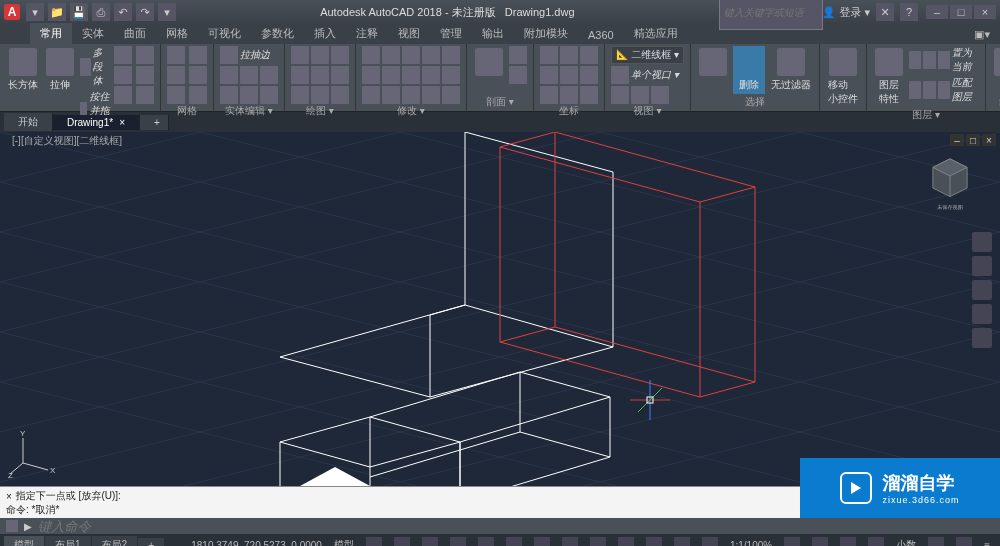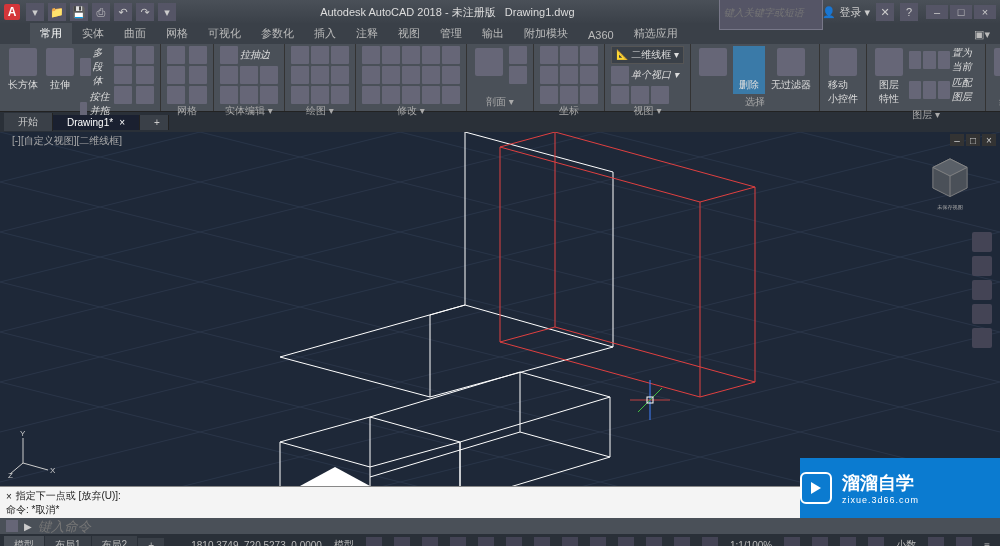--- a/index.html
+++ b/index.html
@@ -63,21 +63,21 @@
 
 
 .statusbar { height: 22px; background: #2a3038; display: flex; align-items: center; padding: 0 4px; font-size: 10px; color: #bbb; }
 .stab { padding: 2px 10px; background: #3a4048; margin-right: 1px; cursor: pointer; }
 .stab.active { background: #4a5058; }
 .sspacer { flex: 1; }
 .sitem { padding: 0 6px; cursor: pointer; display: flex; align-items: center; gap: 2px; }
 .sicon { width: 16px; height: 16px; background: #445; }
 
 
-.watermark { position: absolute; bottom: 28px; right: 0; width: 200px; height: 60px; background: #0b7bd0; display: flex; align-items: center; gap: 10px; z-index: 20; }
+.watermark { position: absolute; bottom: 28px; right: 0; width: 200px; height: 60px; background: #0b7bd0; display: flex; align-items: center; justify-content: center; gap: 10px; z-index: 20; }
 .wm-icon { width: 32px; height: 32px; border: 2px solid #fff; border-radius: 6px; display: flex; align-items: center; justify-content: center; }
 .wm-tri { width: 0; height: 0; border-left: 10px solid #fff; border-top: 6px solid transparent; border-bottom: 6px solid transparent; }
 .wm-text { color: #fff; }
 .wm-main { font-size: 18px; font-weight: bold; }
 .wm-sub { font-size: 9px; letter-spacing: 1px; }
 </style>
 </head>
 <body>
 
 <div class="titlebar">

